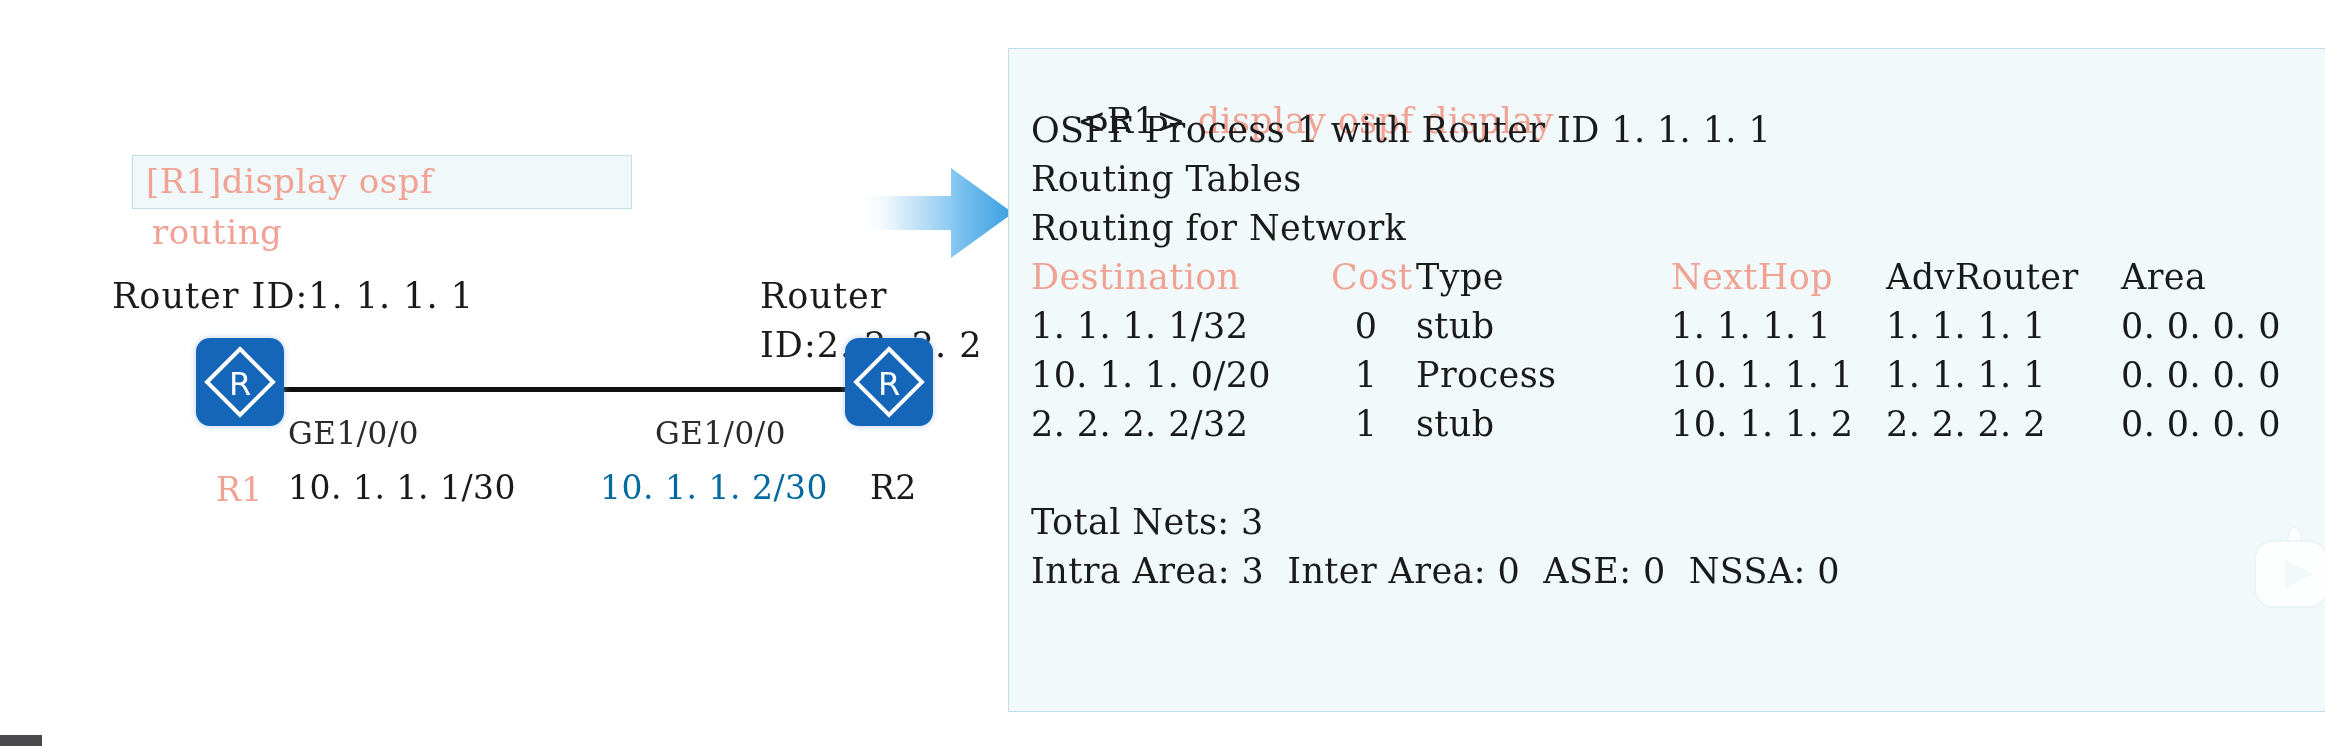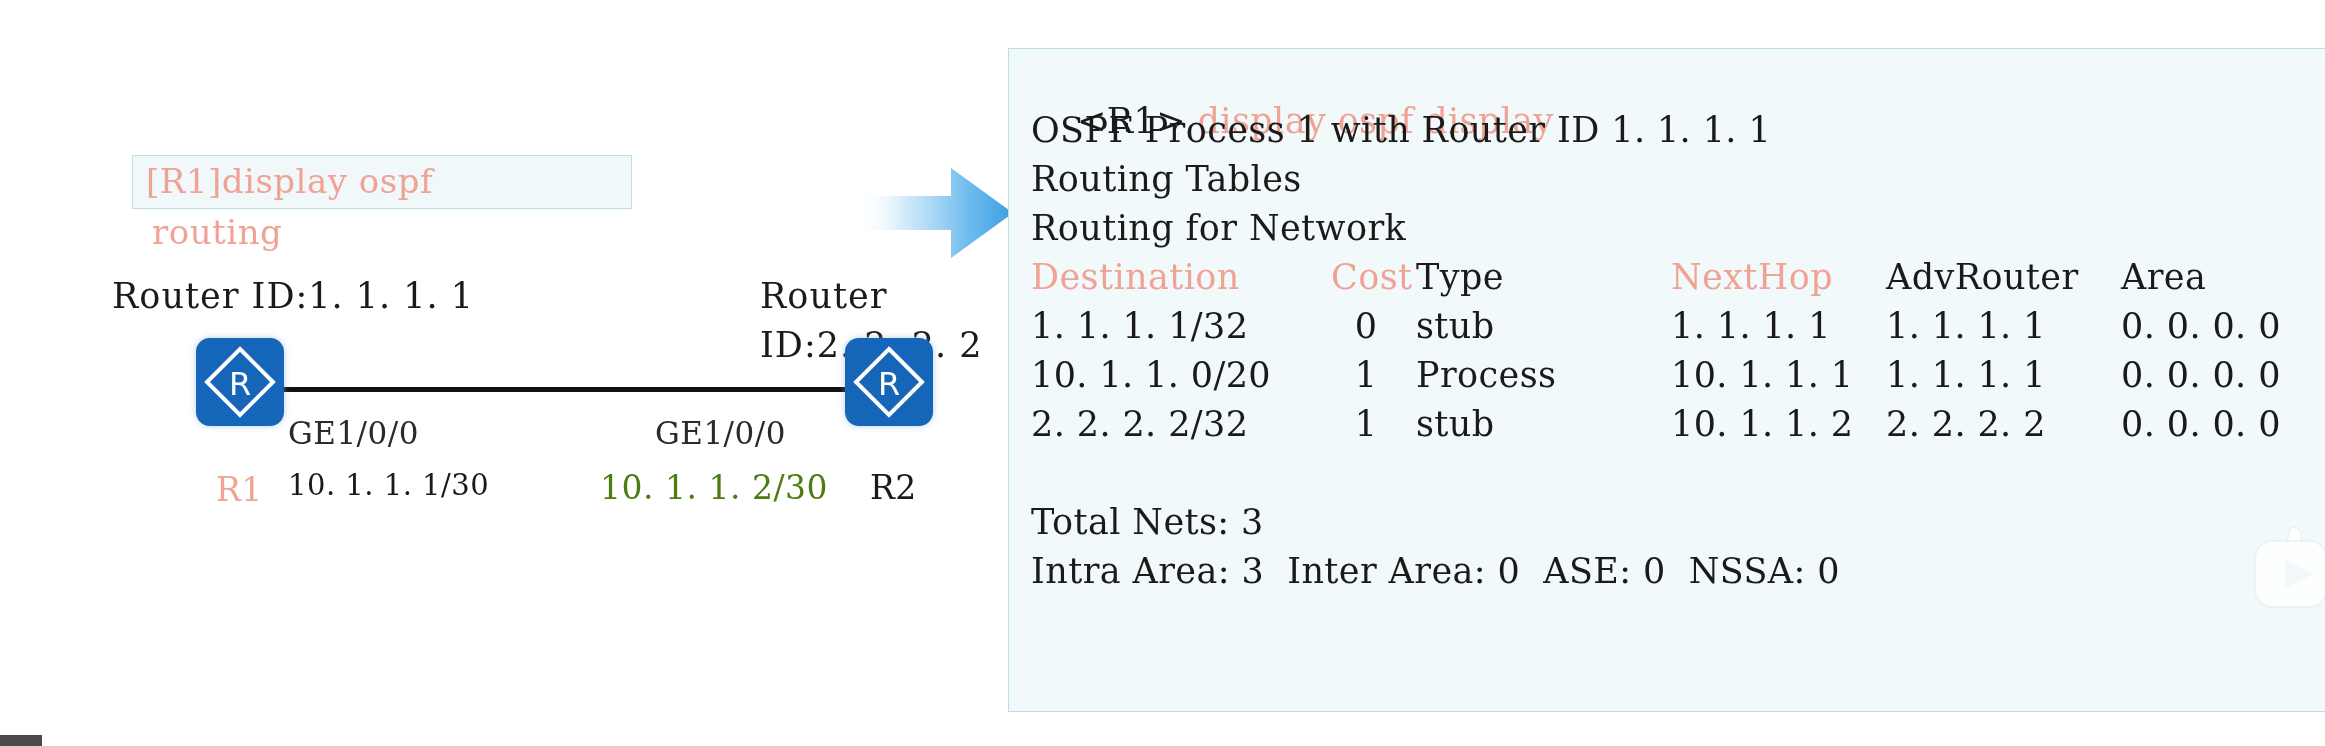--- a/index.html
+++ b/index.html
@@ -130,31 +130,31 @@
     top: 470px;
     font-size: 33px;
     color: #f0a394;
     white-space: nowrap;
     letter-spacing: 0.5px;
   }
   .label-ip-left {
     position: absolute;
     left: 288px;
     top: 468px;
-    font-size: 29px;
+    font-size: 33px;
     color: #1a1a1a;
     white-space: nowrap;
     letter-spacing: 0.5px;
   }
   .label-ip-right {
     position: absolute;
     left: 600px;
     top: 468px;
     font-size: 33px;
-    color: #4d7c0f;
+    color: #0369a1;
     white-space: nowrap;
     letter-spacing: 0.5px;
   }
   .label-r2 {
     position: absolute;
     left: 870px;
     top: 468px;
     font-size: 33px;
     color: #1a1a1a;
     white-space: nowrap;

